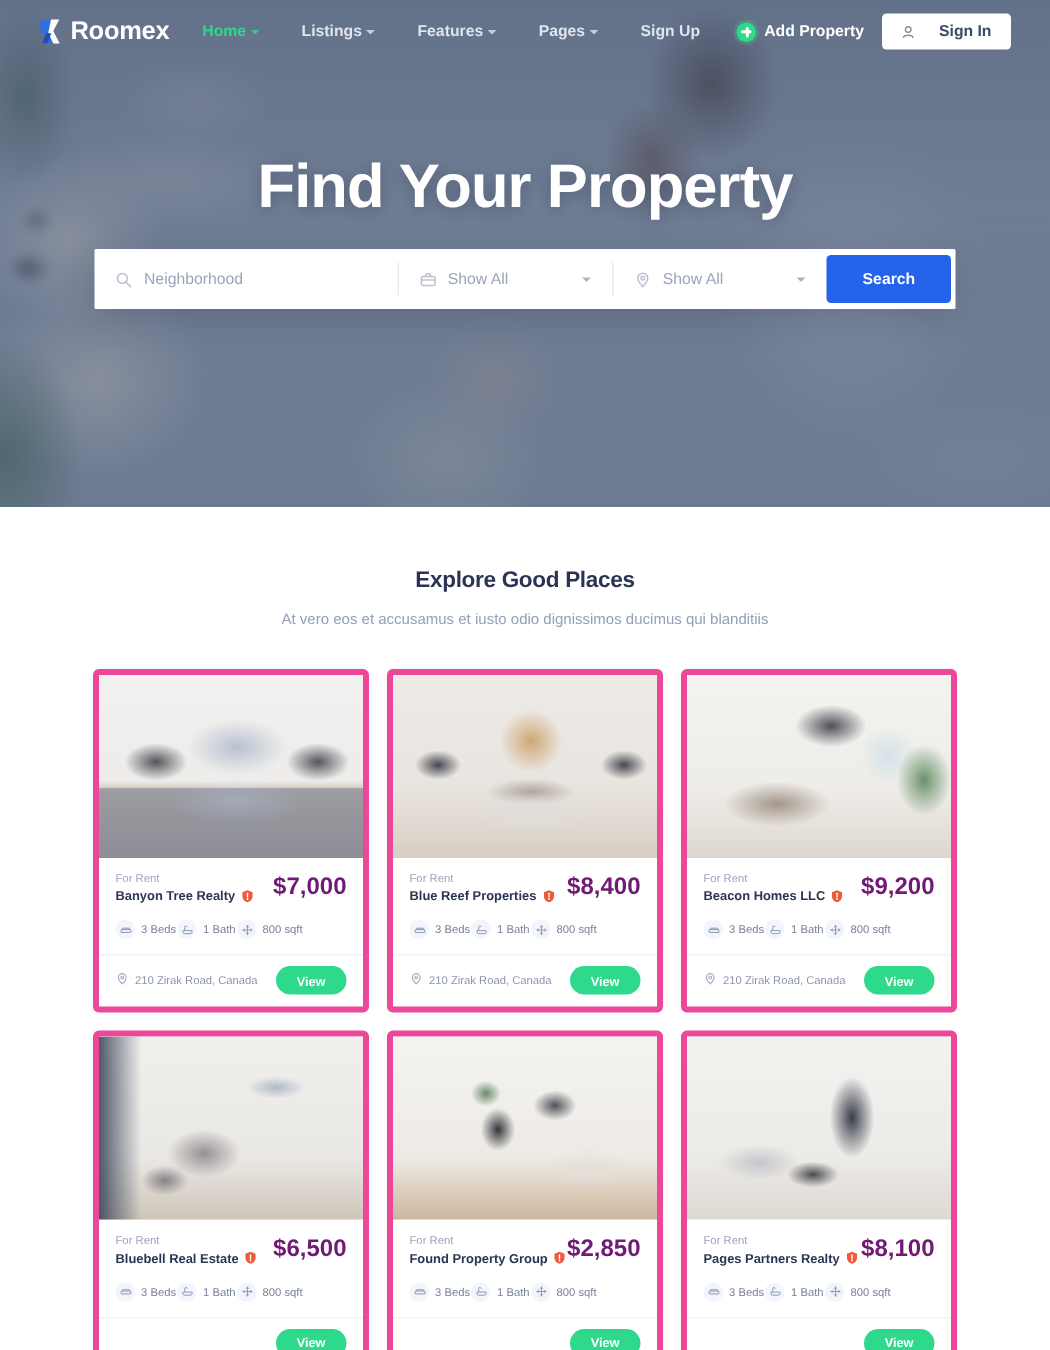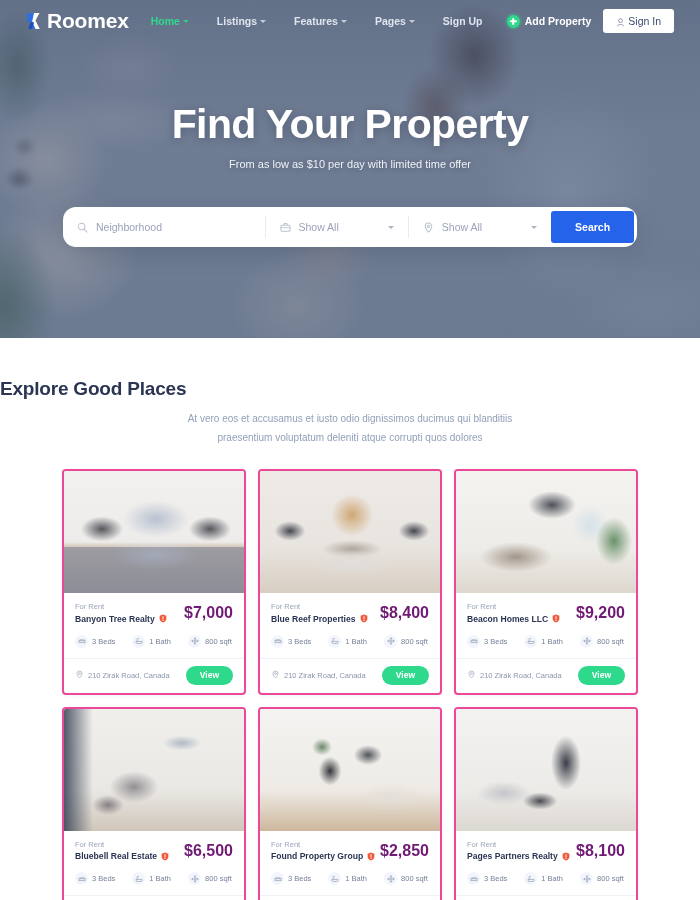--- a/index.html
+++ b/index.html
@@ -53,21 +53,21 @@
   .navbar{
     position:absolute; top:0; left:0; right:0;
     height:42px;
     display:flex; align-items:center;
     padding:0 26px;
     z-index:5;
   }
   .logo{ display:flex; align-items:center; gap:3px; margin-right:22px; }
   .logo-mark{ width:18px; height:20px; position:relative; flex:none; }
   .logo-text{
-    color:#fff; font-size:21px; font-weight:700; letter-spacing:-.2px;
+    color:#fff; font-size:17px; font-weight:700; letter-spacing:-.2px;
   }
   .nav-links{ display:flex; align-items:center; gap:28px; }
   .nav-link{
     color:#dfe4ee; font-size:10.5px; font-weight:600;
     display:flex; align-items:center; gap:3px; cursor:pointer;
     white-space:nowrap;
   }
   .nav-link.active{ color:#2fd98c; }
   .caret{
     width:0;height:0;border-left:3px solid transparent;border-right:3px solid transparent;
@@ -84,22 +84,22 @@
     box-shadow:0 0 0 2px rgba(47,217,140,.25);
   }
   .add-prop-icon:before{
     content:"";position:absolute;left:50%;top:3px;width:1.6px;height:7px;background:#fff;transform:translateX(-50%);border-radius:1px;
   }
   .add-prop-icon:after{
     content:"";position:absolute;top:50%;left:3px;height:1.6px;width:7px;background:#fff;transform:translateY(-50%);border-radius:1px;
   }
   .signin-btn{
     background:#fff; border-radius:3px;
-    padding:6px 13px; display:flex; align-items:center; gap:3px;
-    color:#3b4a6b; font-size:10.5px; font-weight:400; cursor:pointer; white-space:nowrap;
+    padding:6px 13px; display:flex; align-items:center; gap:16px;
+    color:#3b4a6b; font-size:10.5px; font-weight:700; cursor:pointer; white-space:nowrap;
   }
   .person-icon{ width:9px;height:9px; flex:none; opacity:.75; }
 
   
   .hero-inner{
     position:absolute; top:0; left:0; right:0; bottom:0;
     display:flex; flex-direction:column; align-items:center;
     z-index:4;
   }
   .hero-title{
@@ -109,23 +109,23 @@
     text-shadow:0 2px 10px rgba(20,30,50,.28);
   }
   .hero-sub{
     margin-top:13px;
     font-size:11px; color:#eef2f8; font-weight:400; text-align:center;
     text-shadow:0 1px 6px rgba(20,30,50,.3);
   }
 
   
   .searchbar{
-    margin-top:37px;
+    margin-top:21px;
     width:574px; height:40px;
-    background:#fff; border-radius:13px;
+    background:#fff; border-radius:1px;
     display:flex; align-items:center;
     box-shadow:0 6px 22px rgba(22,34,58,.17);
     overflow:hidden;
   }
   .sb-field{
     display:flex; align-items:center; gap:8px;
     height:100%; padding:0 14px;
     font-size:10.5px; color:#9aa3b8; cursor:pointer;
     position:relative; white-space:nowrap;
   }
@@ -146,38 +146,38 @@
     display:flex; align-items:center; justify-content:center;
     cursor:pointer; border:none; font-family:inherit;
   }
 
   
   .explore{
     padding-top:40px;
     background:#fff;
   }
   .sec-title{
-    text-align:left;
-    font-size:19px; font-weight:700; color:#2b3553; letter-spacing:-.2px;
+    text-align:center;
+    font-size:15px; font-weight:700; color:#2b3553; letter-spacing:-.2px;
   }
   .sec-sub{
     margin-top:10px; text-align:center;
     font-size:10px; color:#93a0b8; line-height:1.85;
   }
 
   .cards-grid{
     margin:22px auto 0;
     width:576px;
     display:grid;
     grid-template-columns:repeat(3,184px);
     gap:12px;
   }
   .card{
     background:#fff;
-    border:2px solid #ec4899;
+    border:4px solid #ec4899;
     border-radius:4px;
     overflow:hidden;
     box-shadow:0 1px 4px rgba(30,45,75,.05);
   }
   .card-img{ height:122px; position:relative; overflow:hidden; }
 
   
   .img1{background:
     radial-gradient(ellipse 30px 18px at 38px 58px,rgba(58,58,66,.85),rgba(58,58,66,0) 70%),
     radial-gradient(ellipse 30px 18px at 146px 58px,rgba(58,58,66,.85),rgba(58,58,66,0) 70%),
@@ -223,21 +223,21 @@
     font-size:8.6px; font-weight:700; color:#2b3553;
     display:flex; align-items:center; gap:4px; margin-top:2.5px;
     white-space:nowrap;
   }
   .badge-icon{ width:8px; height:9px; flex:none; }
   .price{
     margin-left:auto; font-size:16px; font-weight:700; color:#701a75;
     white-space:nowrap; padding-top:2px;
   }
   .feats{
-    display:flex; align-items:center; gap:17px;
+    display:flex; align-items:center; gap:1px;
     padding:11px 0 10px;
   }
   .feat{ display:flex; align-items:center; gap:4px; font-size:7.5px; color:#77819a; white-space:nowrap; }
   .feat-ico{
     width:13px;height:13px;border-radius:50%;background:#f2f5fb;
     display:flex;align-items:center;justify-content:center;flex:none;
   }
   .feat-ico svg{ width:8px;height:8px; }
   .card-foot{
     border-top:1px solid #eef1f6;
@@ -306,21 +306,20 @@
             <path d="M1.5 9.2 C1.5 6.6 8.5 6.6 8.5 9.2" fill="none" stroke="#5a6887" stroke-width="1"></path>
           </svg>
         </span>
         <span>Sign In</span>
       </div>
     </div>
   </div>
 
   <div class="hero-inner">
     <h1 class="hero-title">Find Your Property</h1>
-    <p class="hero-sub">From as low as $10 per day with limited time offer</p>
 
     <div class="searchbar">
       <div class="sb-field neighborhood">
         <span class="sb-icon">
           <svg viewBox="0 0 12 12" width="11" height="11">
             <circle cx="5" cy="5" r="3.6" fill="none" stroke="#a5adc0" stroke-width="1.1"></circle>
             <line x1="7.8" y1="7.8" x2="11" y2="11" stroke="#a5adc0" stroke-width="1.1" stroke-linecap="round"></line>
           </svg>
         </span>
         <span>Neighborhood</span>
@@ -353,21 +352,20 @@
 
       <button class="search-btn">Search</button>
     </div>
   </div>
 </div>
 
 <div class="explore">
   <h2 class="sec-title">Explore Good Places</h2>
   <p class="sec-sub">
     <span>At vero eos et accusamus et iusto odio dignissimos ducimus qui blanditiis</span><br>
-    <span>praesentium voluptatum deleniti atque corrupti quos dolores</span>
   </p>
 
   <div class="cards-grid" id="grid">
   <div class="card">
     <div class="card-img img1"></div>
     <div class="card-body">
       <div class="cb-top">
         <div>
           <div class="for-rent">For Rent</div>
           <div class="realty">

